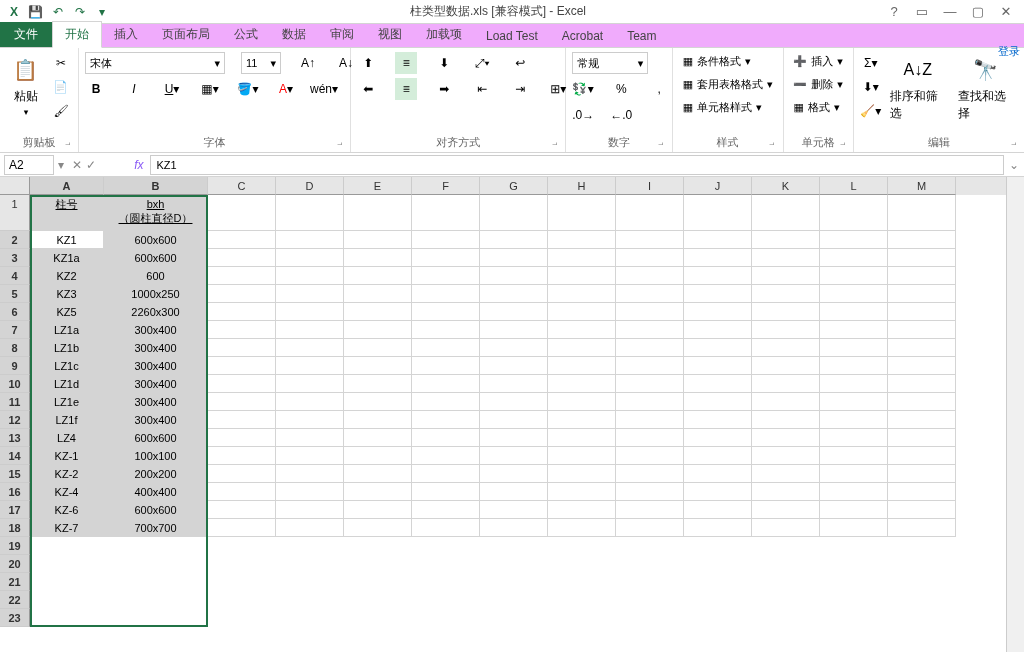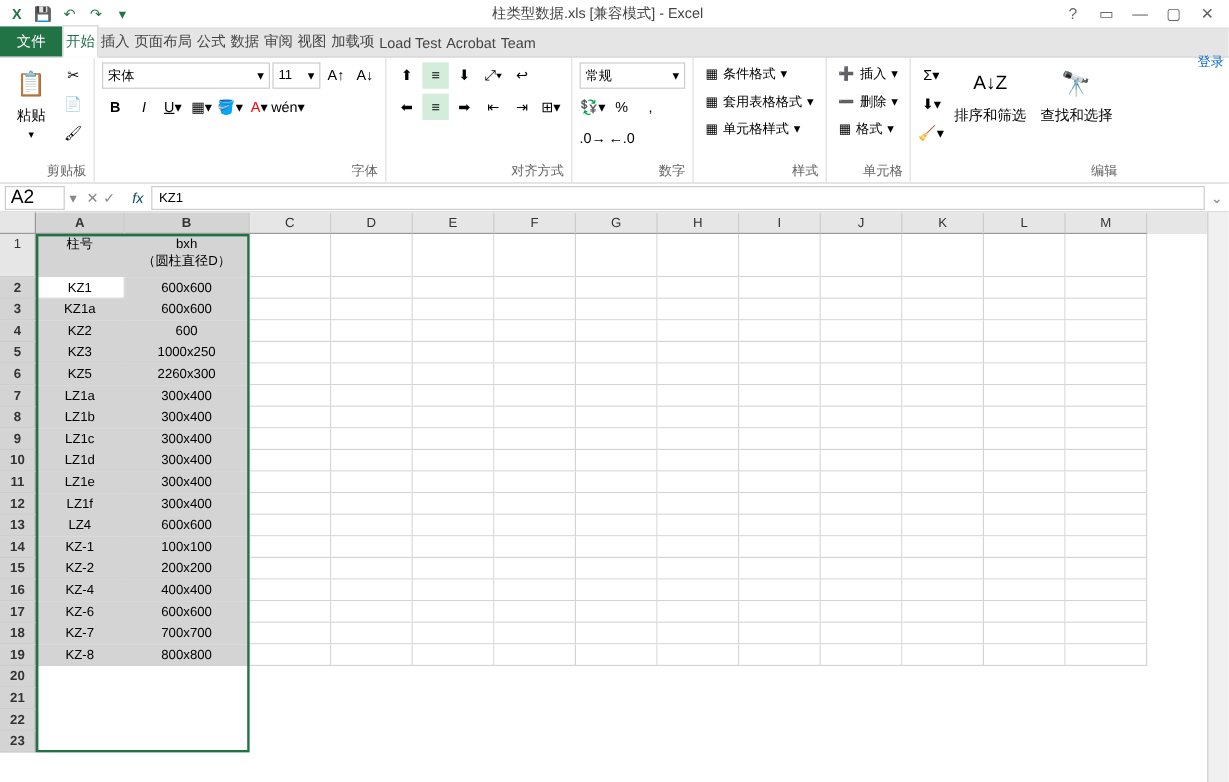--- a/index.html
+++ b/index.html
@@ -5,58 +5,58 @@
 * { margin: 0; padding: 0; box-sizing: border-box; font-family: "Microsoft YaHei", Arial, sans-serif; }
 body { background: #fff; width: 1024px; height: 652px; overflow: hidden; font-size: 12px; }
 
 .titlebar { height: 24px; background: #fff; display: flex; align-items: center; border-bottom: 1px solid #d4d4d4; }
 .qat { display: flex; align-items: center; gap: 2px; padding-left: 4px; }
 .qat-icon { width: 20px; height: 20px; display: flex; align-items: center; justify-content: center; color: #217346; font-size: 12px; }
 .title-text { flex: 1; text-align: center; color: #444; font-size: 12px; }
 .winctrl { display: flex; gap: 8px; padding-right: 8px; align-items: center; }
 .winctrl span { width: 20px; height: 20px; display: flex; align-items: center; justify-content: center; color: #666; font-size: 13px; }
 
-.tabs { height: 24px; background: #e5e5e5; display: flex; align-items: flex-end; border-bottom: 1px solid #d4d4d4; position: relative; }
-.tab { padding: 4px 2px; color: #444; font-size: 12px; cursor: default; }
+.tabs { height: 24px; background: #f0abfc; display: flex; align-items: flex-end; border-bottom: 1px solid #d4d4d4; position: relative; }
+.tab { padding: 4px 12px; color: #444; font-size: 12px; cursor: default; }
 .tab.file { background: #217346; color: #fff; padding: 4px 14px; }
 .tab.active { color: #217346; border: 1px solid #d4d4d4; border-bottom: 1px solid #fff; background: #fff; margin-bottom: -1px; }
 .signin { position: absolute; right: 4px; top: 20px; font-size: 11px; color: #0066cc; }
 
 .ribbon { height: 105px; background: #fff; display: flex; border-bottom: 1px solid #d4d4d4; }
 .group { border-right: 1px solid #e0e0e0; display: flex; flex-direction: column; padding: 4px 6px 0; }
 .group-body { flex: 1; display: flex; align-items: flex-start; gap: 4px; }
-.group-label { text-align: right; font-size: 11px; color: #666; padding: 2px 0; position: relative; }
+.group-label { text-align: center; font-size: 11px; color: #666; padding: 2px 0; position: relative; }
 .group-label::after { content: "⌐"; position: absolute; right: 2px; bottom: 2px; font-size: 9px; color: #888; transform: rotate(180deg); }
 .bigbtn { display: flex; flex-direction: column; align-items: center; padding: 2px 4px; gap: 2px; }
 .bigbtn .icon { width: 32px; height: 32px; display: flex; align-items: center; justify-content: center; font-size: 20px; }
 .smallbtns { display: flex; flex-direction: column; gap: 2px; }
 .smallbtn { width: 22px; height: 22px; display: flex; align-items: center; justify-content: center; font-size: 12px; }
-.rowbtns { display: flex; gap: 2px; }
+.rowbtns { display: flex; gap: 16px; }
 .selectbox { border: 1px solid #ccc; background: #fff; height: 22px; display: flex; align-items: center; padding: 0 4px; font-size: 11px; }
 .menuitem { display: flex; align-items: center; gap: 4px; font-size: 11px; padding: 2px 4px; white-space: nowrap; }
 
 .formula-bar { height: 24px; display: flex; align-items: center; border-bottom: 1px solid #d4d4d4; }
-.namebox { width: 50px; border: 1px solid #ccc; height: 20px; margin: 0 4px; padding: 0 4px; font-size: 16px; display: flex; align-items: center; }
+.namebox { width: 50px; border: 1px solid #ccc; height: 20px; margin: 0 4px; padding: 0 4px; font-size: 12px; display: flex; align-items: center; }
 .fx-btns { display: flex; gap: 4px; padding: 0 8px; color: #888; }
-.fx-label { font-style: italic; color: #0c4a6e; padding: 0 6px; }
+.fx-label { font-style: italic; color: #8b5cf6; padding: 0 6px; margin-left: 24px; }
 .formula-input { flex: 1; border: 1px solid #ccc; height: 20px; padding: 0 6px; font-size: 11px; display: flex; align-items: center; }
 .fb-expand { width: 20px; text-align: center; color: #888; }
 
 .sheet-area { display: flex; height: 475px; }
 .rowhdrs { width: 30px; background: #e6e6e6; }
 .rowhdr { height: 18px; border-bottom: 1px solid #ccc; border-right: 1px solid #999; text-align: center; font-size: 11px; color: #333; line-height: 18px; }
 .rowhdr.tall { height: 36px; }
 .rowhdr.sel { background: #d4d4d4; font-weight: bold; }
 .grid { flex: 1; overflow: hidden; position: relative; }
 .colhdrs { display: flex; height: 18px; background: #e6e6e6; }
 .colhdr { border-right: 1px solid #ccc; border-bottom: 1px solid #999; text-align: center; font-size: 11px; color: #333; line-height: 18px; }
 .colhdr.sel { background: #d4d4d4; font-weight: bold; }
 .cells { position: relative; }
 .row { display: flex; height: 18px; }
-.row.tall { height: 36px; }
+.row.tall { height: 36px; text-decoration: underline; }
 .cell { border-right: 1px solid #d4d4d4; border-bottom: 1px solid #d4d4d4; text-align: center; font-size: 11px; line-height: 18px; overflow: hidden; background: #fff; }
 .cell.sel { background: #d4d4d4; }
 .cell.active { background: #fff; }
 .cell.hdr { line-height: 1.3; padding-top: 2px; }
 .selection-border { position: absolute; border: 2px solid #217346; pointer-events: none; }
 .corner { width: 30px; height: 18px; background: #e6e6e6; border-right: 1px solid #999; border-bottom: 1px solid #999; }
 .vscroll { width: 18px; background: #f0f0f0; border-left: 1px solid #ccc; }
 
 .colA { width: 74px; } .colB { width: 104px; }
 .colC, .colD, .colE, .colF, .colG, .colH, .colI, .colJ, .colK, .colL, .colM { width: 68px; }
@@ -162,21 +162,21 @@
         <span class="smallbtn">⇤</span>
         <span class="smallbtn">⇥</span>
         <span class="smallbtn">⊞▾</span>
       </div>
     </div>
     <div class="group-label">对齐方式</div>
   </div>
 
   <div class="group" style="min-width:80px">
     <div class="group-body" style="flex-direction:column;gap:4px">
-      <div class="selectbox" style="width:88px">
+      <div class="selectbox" style="width:76px">
           <span>常规</span>
           <span style="margin-left:auto">▾</span>
         </div>
       <div class="rowbtns">
         <span class="smallbtn">💱▾</span>
         <span class="smallbtn">%</span>
         <span class="smallbtn">,</span>
       </div>
       <div class="rowbtns">
         <span class="smallbtn">.0→</span>
@@ -546,31 +546,16 @@
           <div class="cell colE"></div>
           <div class="cell colF"></div>
           <div class="cell colG"></div>
           <div class="cell colH"></div>
           <div class="cell colI"></div>
           <div class="cell colJ"></div>
           <div class="cell colK"></div>
           <div class="cell colL"></div>
           <div class="cell colM"></div>
         </div>
-        <div class="row">
-          <div class="cell colA sel">KZ-8</div>
-          <div class="cell colB sel">800x800</div>
-          <div class="cell colC"></div>
-          <div class="cell colD"></div>
-          <div class="cell colE"></div>
-          <div class="cell colF"></div>
-          <div class="cell colG"></div>
-          <div class="cell colH"></div>
-          <div class="cell colI"></div>
-          <div class="cell colJ"></div>
-          <div class="cell colK"></div>
-          <div class="cell colL"></div>
-          <div class="cell colM"></div>
-        </div>
       </div>
   </div>
   <div class="vscroll"></div>
 </div>
 
 </body></html>

